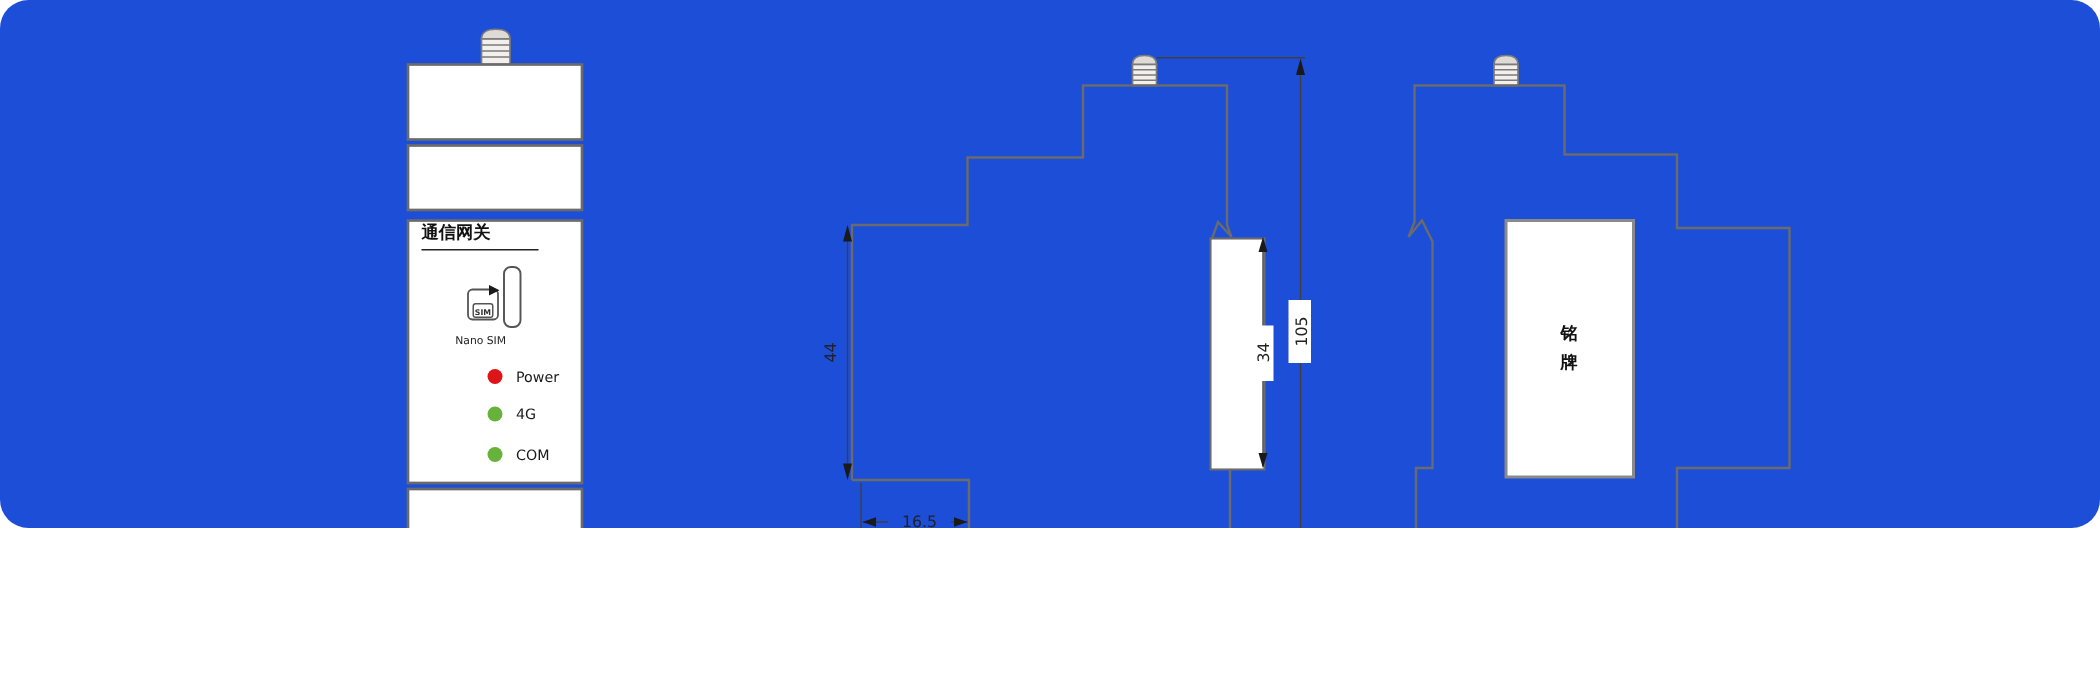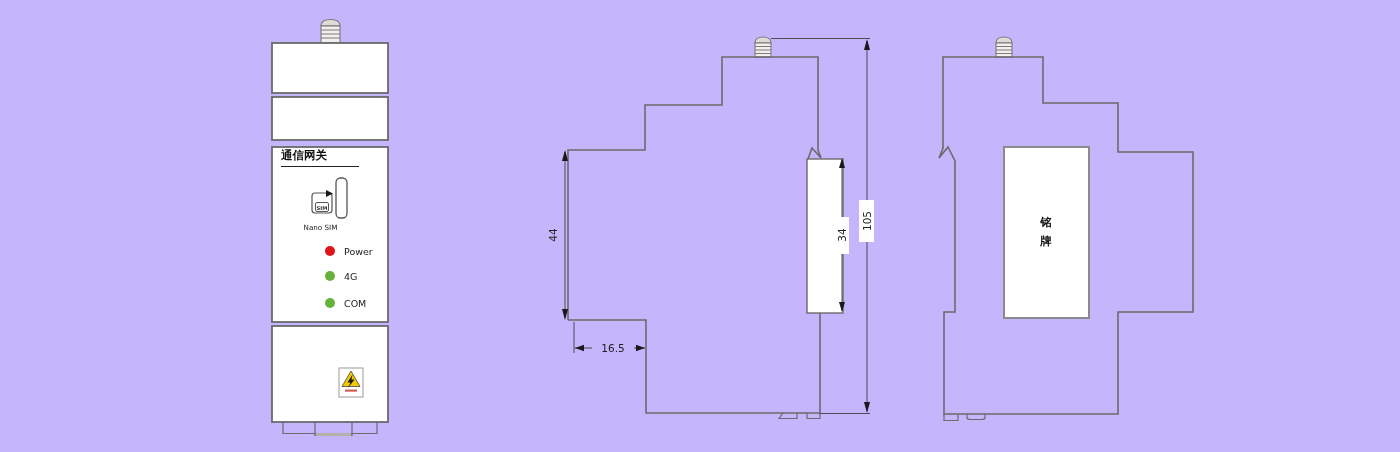--- a/index.html
+++ b/index.html
@@ -1,17 +1,17 @@
 <!DOCTYPE html>
 <html><head>
 <meta charset="utf-8">
 <style>
   html,body{margin:0;padding:0;background:#ffffff;}
   body{font-family:"DejaVu Sans","Liberation Sans",sans-serif;}
-  .canvas{position:relative;width:1400px;height:452px;background:#c4b5fd;overflow:hidden;}
+  .canvas{position:relative;width:1400px;height:352px;background:#1d4ed8;overflow:hidden;border-radius:19px;}
   svg{display:block;}
   text{fill:#1a1a1a;}
   .outline{fill:none;stroke:#6b6b6b;stroke-width:1.6;stroke-linejoin:miter;}
   .outline-thin{fill:none;stroke:#6b6b6b;stroke-width:1.2;}
   .panel{fill:#ffffff;stroke:#6b6b6b;stroke-width:1.8;}
   .dimline{stroke:#3f3f3f;stroke-width:0.9;fill:none;}
   .arrow{fill:#1a1a1a;stroke:none;}
   .dimtext{font-size:10.5px;fill:#222;}
   .cjk-label{font-size:11.5px;font-weight:bold;fill:#111;}
   .led-label{font-size:9.5px;fill:#1a1a1a;}

